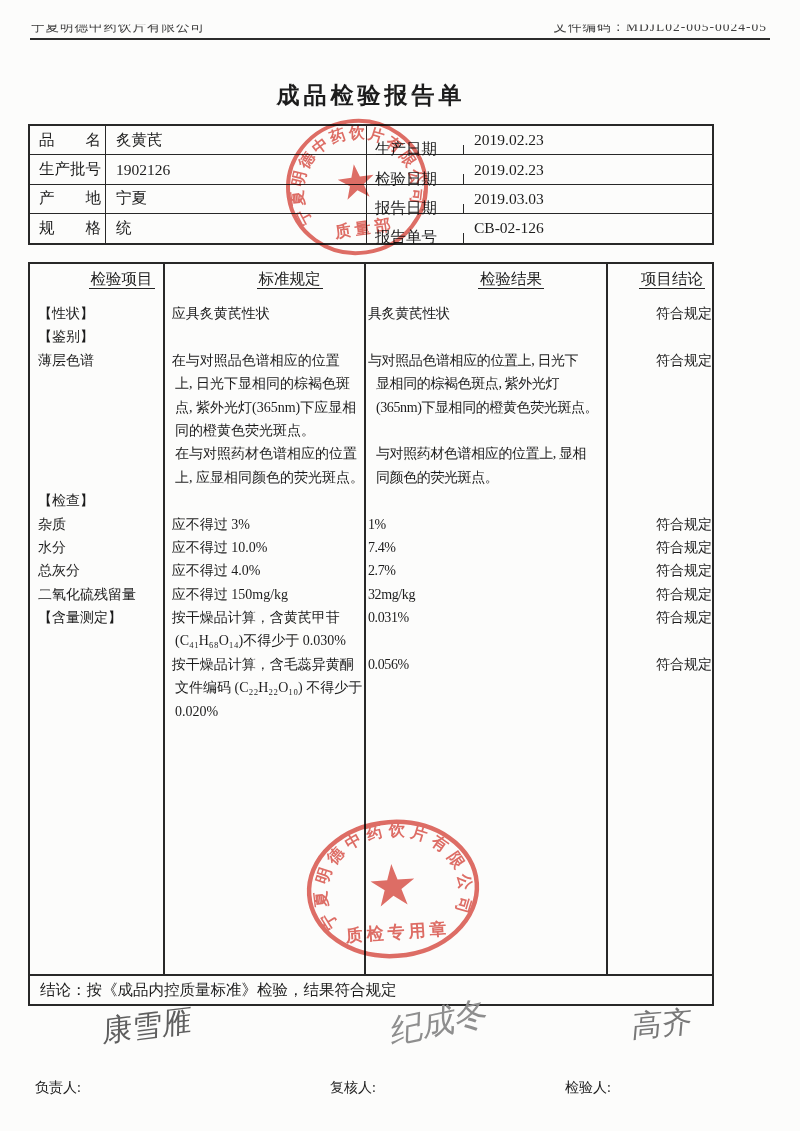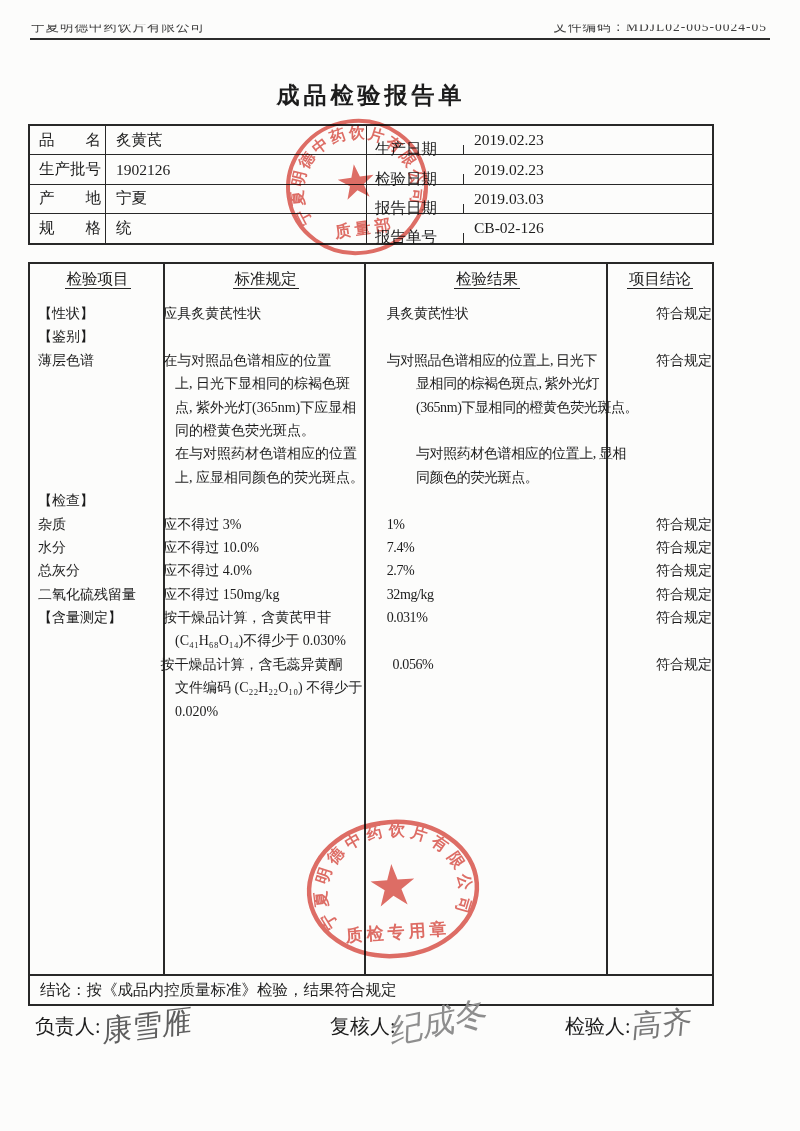--- a/index.html
+++ b/index.html
@@ -30,43 +30,43 @@
   .info-row:last-child{border-bottom:none;}
   .ic{box-sizing:border-box;border-right:1.6px solid #282828;display:flex;align-items:center;
       font-size:15.5px;white-space:nowrap;overflow:visible;}
   .ic.l1{width:76px;padding-left:9px;}
   .ic.v1{width:261px;padding-left:10px;}
   .ic.l2{width:97px;padding-left:8px;margin-top:19px;}
   .ic.v2{flex:1;border-right:none;padding-left:10px;}
   
   .insp-table{
     position:absolute;top:262px;left:28px;width:686px;height:714px;
-    box-sizing:border-box;border:2px solid #282828;
+    box-sizing:border-box;border:2px solid #282828;padding-left:24px;
   }
   .vd{position:absolute;top:0;bottom:0;width:1.6px;background:#282828;}
   .vd1{left:133px}.vd2{left:334px}.vd3{left:576px}
   .insp-header{display:flex;height:30px;align-items:center;}
   .ih{text-align:center;font-size:15.5px;}
   .ih span{border-bottom:1.2px solid #222;padding:0 2px 1px;}
   .ih1{width:135px}.ih2{width:201px}.ih3{width:242px}.ih4{flex:1}
   .insp-body{position:absolute;top:30px;left:0;right:0;padding-top:8px;}
   .il{display:flex;height:23.4px;line-height:23.4px;font-size:14px;white-space:nowrap;}
   .cc{box-sizing:border-box;overflow:visible;}
   .cc1{width:135px;padding-left:8px;}
   .cc2{width:201px;padding-left:10px;}
-  .cc3{width:289px;padding-left:10px;letter-spacing:-0.4px;margin-left:40px;}
+  .cc3{width:289px;padding-left:10px;letter-spacing:-0.4px;}
   .cc4{flex:1;padding-left:16px;}
   
   .conclusion{
     position:absolute;top:976px;left:28px;width:686px;height:30px;box-sizing:border-box;
     border:2px solid #282828;border-top:none;
     display:flex;align-items:center;padding-left:10px;font-size:15.5px;
   }
   
-  .sig-label{position:absolute;top:1013px;font-size:20px;}
+  .sig-label{position:absolute;top:1079px;font-size:14px;}
   .sig-l1{left:35px}.sig-l2{left:330px}.sig-l3{left:565px}
   .sig-name{position:absolute;font-family:"Liberation Serif","DejaVu Serif",serif;pointer-events:none;}
   .sig-n1{left:102px;top:1006px;font-size:30px;color:#5e5e5e;transform:rotate(-7deg) skewX(-8deg);}
   .sig-n2{left:390px;top:1000px;font-size:33px;color:#8e8e8e;transform:rotate(-12deg) skewX(-14deg);}
   .sig-n3{left:632px;top:1004px;font-size:30px;color:#787878;transform:rotate(-5deg) skewX(-10deg);}
   
   .stamp{position:absolute;mix-blend-mode:multiply;opacity:.78;pointer-events:none;color:#d8453c;}
   .stamp-top{left:277px;top:107px;width:160px;height:160px;transform:rotate(-8deg);}
   .stamp-bottom{left:298px;top:809px;width:190px;height:160px;transform:rotate(-4deg);}
 </style>

